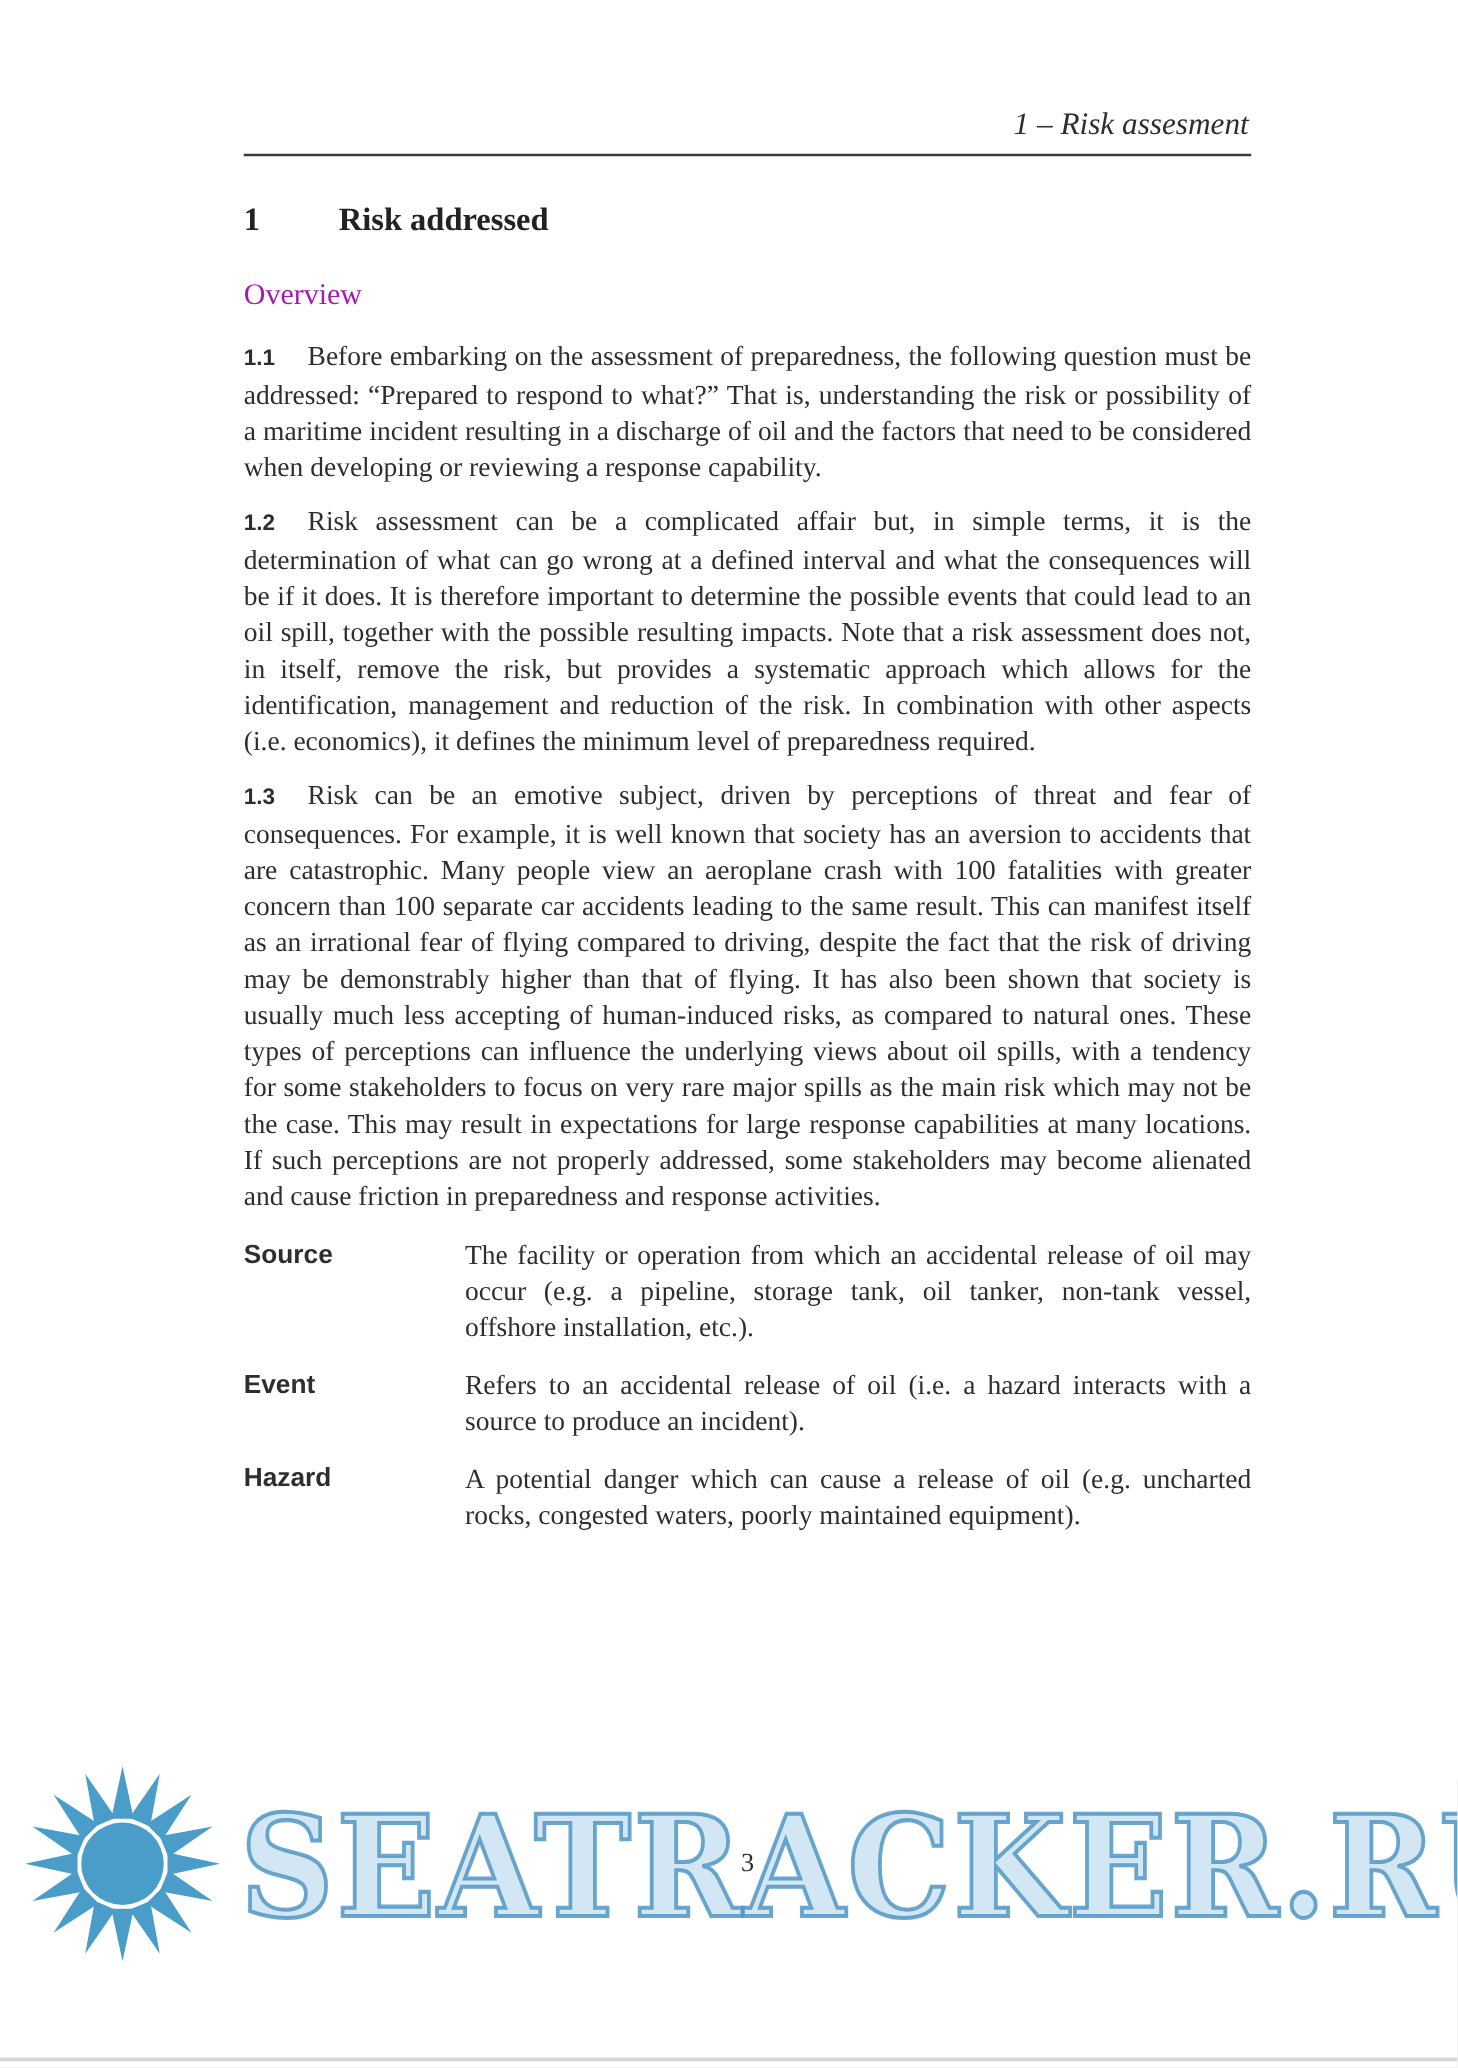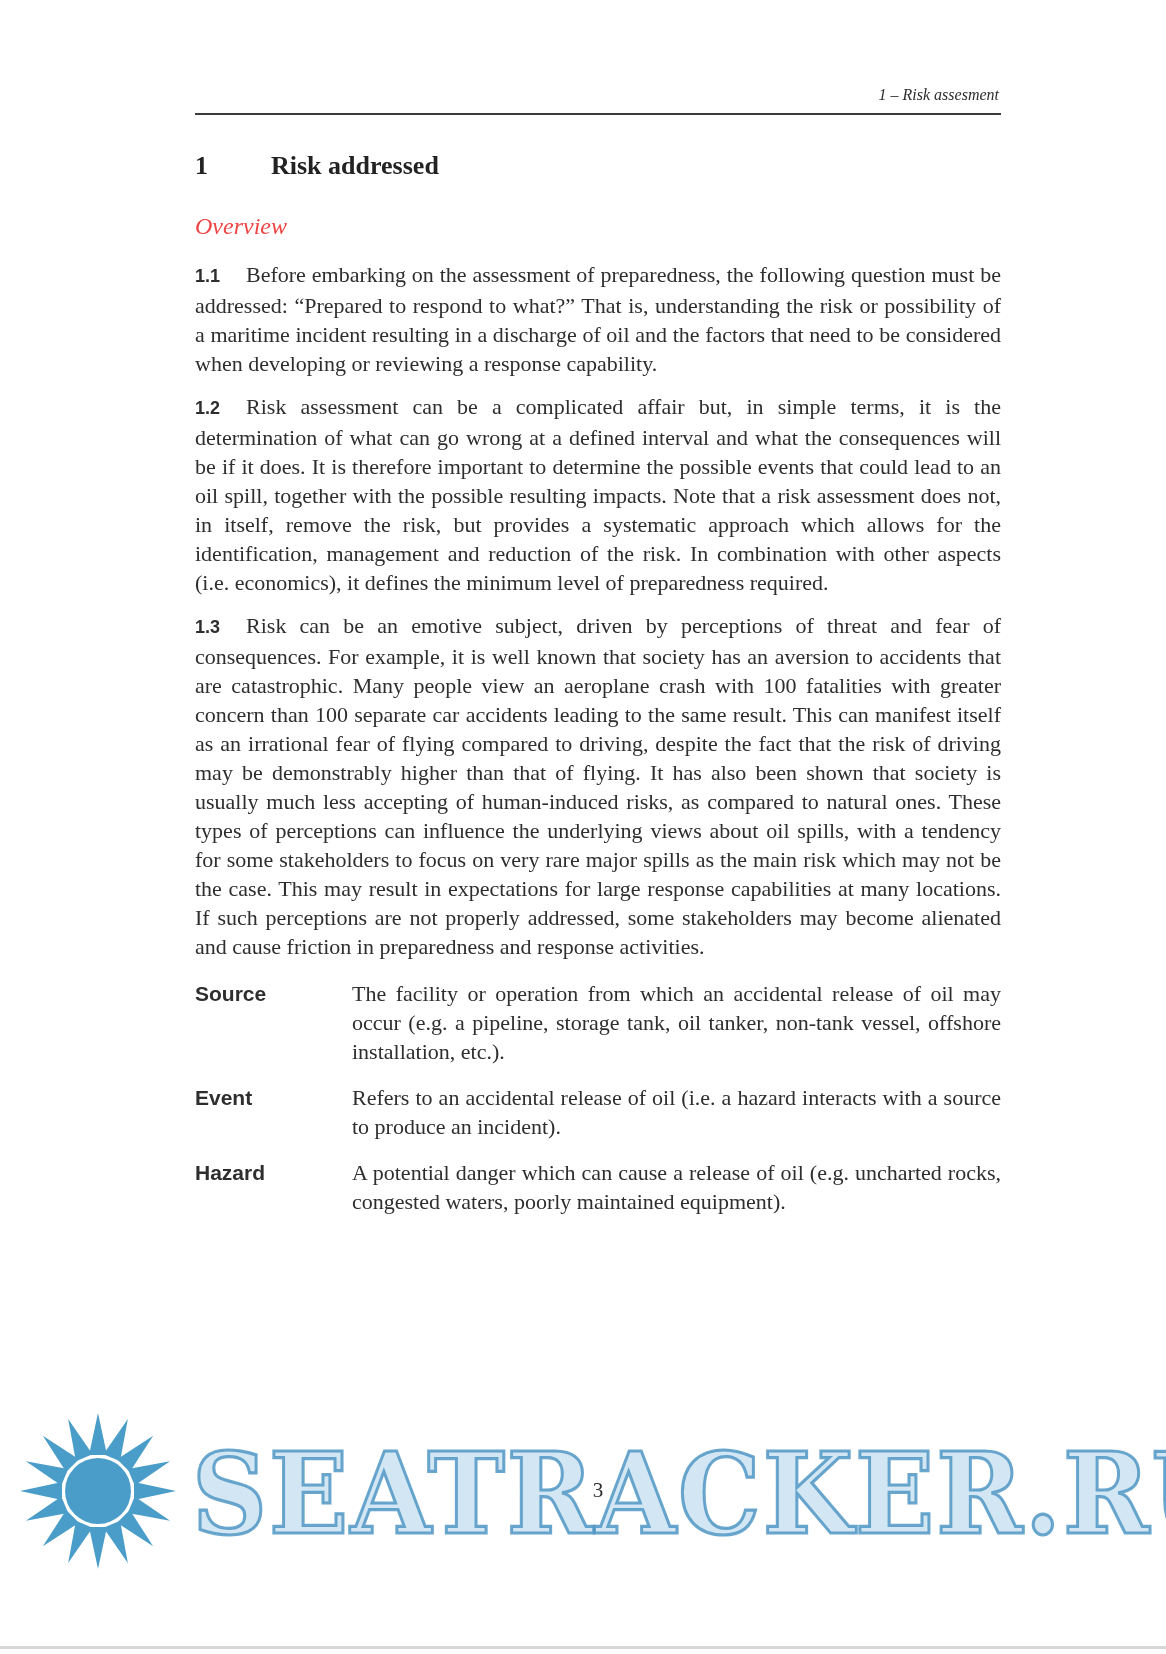--- a/index.html
+++ b/index.html
@@ -13,62 +13,62 @@
     margin:0 auto;
   }
   .content{
     position:absolute;
     left:195px;top:0;width:806px;
     padding-top:86px;
   }
   .running-head{
     text-align:right;
     font-style:italic;
-    font-size:16px;
+    font-size:25px;
     color:#2e2e2e;
     padding-right:2px;
   }
   .head-rule{
     border:none;
     border-bottom:2px solid #3c3c3c;
     margin:9px 0 0 0;
   }
   .chapter-heading{
     display:flex;
     margin-top:36px;
     font-weight:bold;
     font-size:26px;
     color:#222;
   }
   .chapter-heading .num{width:76px;}
   .overview{
     margin-top:32px;
-    font-style:italic;
     font-size:24px;
-    color:#ef4444;
+    color:#a21caf;
   }
   .body-para{
     margin:20px 0 14px 0;
     font-size:22px;
     line-height:29px;
     text-align:justify;
   }
   .body-para + .body-para{margin-top:0;}
   .para-num{
     font-weight:bold;
     margin-right:26px;
     font-family:"Liberation Sans","DejaVu Sans",sans-serif;
     font-size:18px;
   }
   .definitions{margin-top:18px;}
   .def-row{
     display:flex;
     margin-bottom:17px;
     font-size:22px;
     line-height:29px;
+    gap:20px;
   }
   .def-term{
     width:157px;
     flex:0 0 157px;
     font-weight:bold;
     font-family:"Liberation Sans","DejaVu Sans",sans-serif;
     font-size:21px;
   }
   .def-text{
     flex:1;

